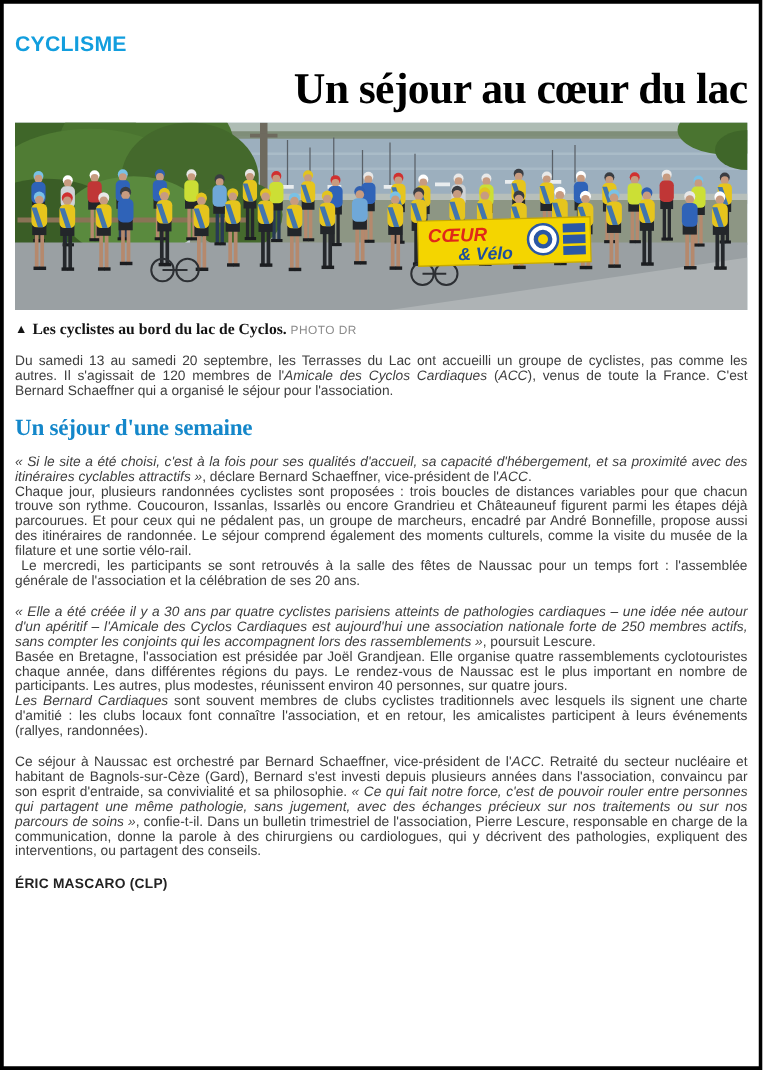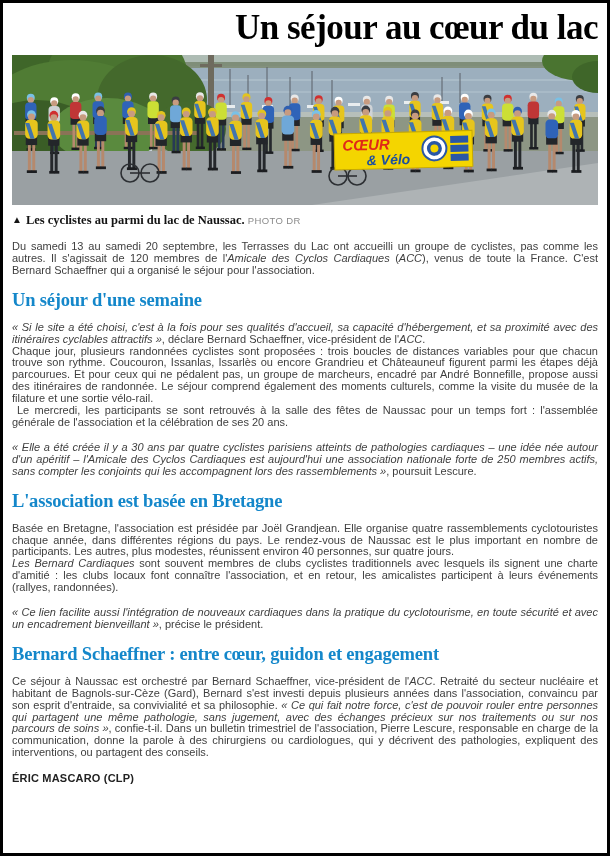--- a/index.html
+++ b/index.html
@@ -80,20 +80,21 @@
     font-size:11px;
     letter-spacing:.2px;
     color:#222;
   }
 </style>
 </head>
 <body>
 
 <div class="page">
   <div class="content">
+    <div class="kicker">CYCLISME</div>
     <h1 class="headline">Un séjour au cœur du lac</h1>
 
     <figure style="margin:0">
       <div class="photo-frame">
         <svg width="586" height="150" viewBox="0 0 586 150" preserveAspectRatio="none">
 
           <rect x="0" y="0" width="586" height="72" fill="#c9d2d8"></rect>
 
           <rect x="140" y="0" width="446" height="11" fill="#aebcb4"></rect>
           <rect x="140" y="7" width="446" height="8" fill="#77866f" opacity="0.85"></rect>
@@ -655,39 +656,36 @@
             <circle cx="100" cy="17" r="4" fill="#f4d500"></circle>
             <g fill="#2a57a5">
               <rect x="116" y="5" width="18" height="7"></rect>
                 <rect x="116" y="14" width="18" height="7"></rect>
                 <rect x="116" y="23" width="18" height="7"></rect>
             </g>
           </g>
         </svg>
       </div>
       <figcaption class="caption-row">
-        <span class="caption-marker">▲</span><span>Les cyclistes au parmi du lac de Naussac.</span><span class="caption-credit">PHOTO DR</span>
+        <span class="caption-marker">▲</span><span>Les cyclistes au bord du lac de Cyclos.</span><span class="caption-credit">PHOTO DR</span>
       </figcaption>
     </figure>
 
     <div class="columns">
         <div class="col">
           <p><span>Du samedi 13 au samedi 20 septembre, les Terrasses du Lac ont accueilli un groupe de cyclistes, pas comme les autres. Il s'agissait de 120 membres de l'</span><i>Amicale des Cyclos Cardiaques</i><span> (</span><i>ACC</i><span>), venus de toute la France. C'est Bernard Schaeffner qui a organisé le séjour pour l'association.</span></p>
           <h2><span>Un séjour d'une semaine</span></h2>
           <p><i>« Si le site a été choisi, c'est à la fois pour ses qualités d'accueil, sa capacité d'hébergement, et sa proximité avec des itinéraires cyclables attractifs »</i><span>, déclare Bernard Schaeffner, vice-président de l'</span><i>ACC</i><span>.</span></p>
           <p><span>Chaque jour, plusieurs randonnées cyclistes sont proposées : trois boucles de distances variables pour que chacun trouve son rythme. Coucouron, Issanlas, Issarlès ou encore Grandrieu et Châteauneuf figurent parmi les étapes déjà parcourues. Et pour ceux qui ne pédalent pas, un groupe de marcheurs, encadré par André Bonnefille, propose aussi des itinéraires de randonnée. Le séjour comprend également des moments culturels, comme la visite du musée de la filature et une sortie vélo-rail.</span></p>
           <p class="indent"><span>Le mercredi, les participants se sont retrouvés à la salle des fêtes de Naussac pour un temps fort : l'assemblée générale de l'association et la célébration de ses 20 ans.</span></p>
         </div>
         <div class="col">
           <p><i>« Elle a été créée il y a 30 ans par quatre cyclistes parisiens atteints de pathologies cardiaques – une idée née autour d'un apéritif – l'Amicale des Cyclos Cardiaques est aujourd'hui une association nationale forte de 250 membres actifs, sans compter les conjoints qui les accompagnent lors des rassemblements »</i><span>, poursuit Lescure.</span></p>
-          <h2><span>L'association est basée en Bretagne</span></h2>
           <p><span>Basée en Bretagne, l'association est présidée par Joël Grandjean. Elle organise quatre rassemblements cyclotouristes chaque année, dans différentes régions du pays. Le rendez-vous de Naussac est le plus important en nombre de participants. Les autres, plus modestes, réunissent environ 40 personnes, sur quatre jours.</span></p>
           <p><i>Les Bernard Cardiaques</i><span> sont souvent membres de clubs cyclistes traditionnels avec lesquels ils signent une charte d'amitié : les clubs locaux font connaître l'association, et en retour, les amicalistes participent à leurs événements (rallyes, randonnées).</span></p>
         </div>
         <div class="col">
-          <p><i>« Ce lien facilite aussi l'intégration de nouveaux cardiaques dans la pratique du cyclotourisme, en toute sécurité et avec un encadrement bienveillant »</i><span>, précise le président.</span></p>
-          <h2><span>Bernard Schaeffner : entre cœur, guidon et engagement</span></h2>
           <p><span>Ce séjour à Naussac est orchestré par Bernard Schaeffner, vice-président de l'</span><i>ACC</i><span>. Retraité du secteur nucléaire et habitant de Bagnols-sur-Cèze (Gard), Bernard s'est investi depuis plusieurs années dans l'association, convaincu par son esprit d'entraide, sa convivialité et sa philosophie. </span><i>« Ce qui fait notre force, c'est de pouvoir rouler entre personnes qui partagent une même pathologie, sans jugement, avec des échanges précieux sur nos traitements ou sur nos parcours de soins »</i><span>, confie-t-il. Dans un bulletin trimestriel de l'association, Pierre Lescure, responsable en charge de la communication, donne la parole à des chirurgiens ou cardiologues, qui y décrivent des pathologies, expliquent des interventions, ou partagent des conseils.</span></p>
           <div class="byline">ÉRIC MASCARO (CLP)</div>
         </div>
       </div>
   </div>
 </div>
 
 </body></html>

